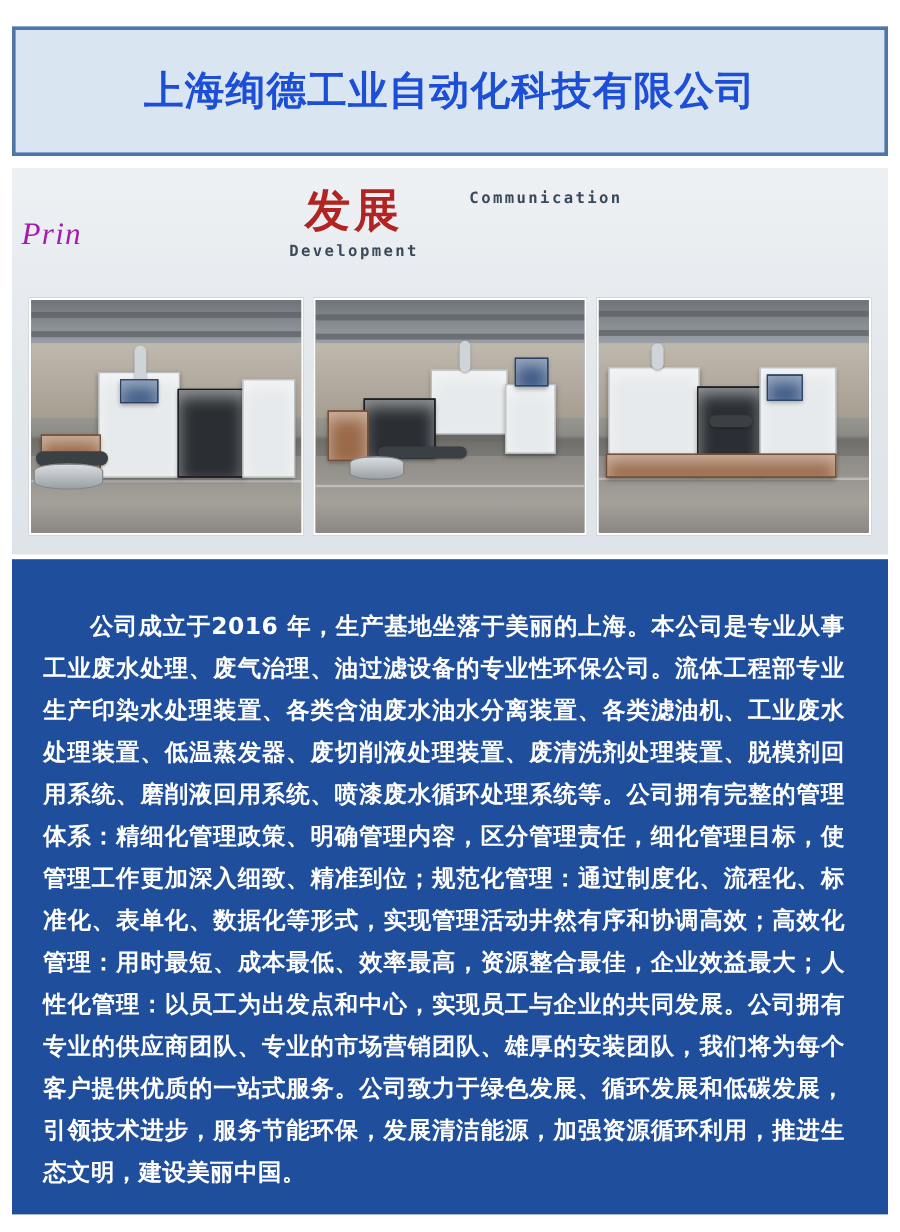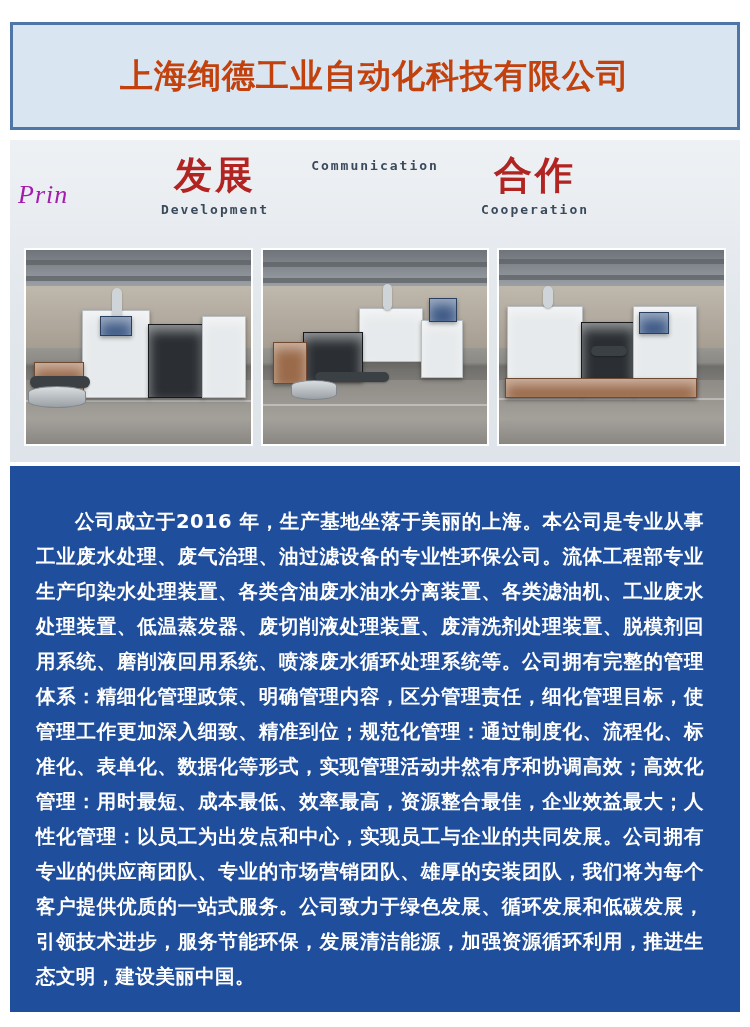--- a/index.html
+++ b/index.html
@@ -32,21 +32,21 @@
     border: 3px solid #4e77a8;
     box-sizing: border-box;
     display: flex;
     align-items: center;
     justify-content: center;
   }
   .title-text {
     font-size: 33px;
     font-weight: bold;
     letter-spacing: 1px;
-    color: #c2410c;
+    color: #1d4ed8;
     white-space: nowrap;
     font-family: "DejaVu Sans", sans-serif;
   }
 
   
   .banner {
     position: absolute;
     left: 10px;
     top: 140px;
     width: 730px;
@@ -231,24 +231,20 @@
     <div class="banner-bg"></div>
     <div class="watermark">Prin</div>
 
     <div class="slogans">
       <div class="slogan">
         <div class="cn">发展</div>
         <div class="en">Development</div>
       </div>
       <div class="slogan">
         <div class="en">Communication</div>
-      </div>
-      <div class="slogan">
-        <div class="cn">合作</div>
-        <div class="en">Cooperation</div>
       </div>
     </div>
 
     <div class="photo-row">
 
       <div class="photo">
         <div class="ph-bg"></div>
         <div class="ph-ceiling"></div>
         <div class="ph-beam" style="top:10px;"></div>
         <div class="ph-beam" style="top:26px;"></div>

